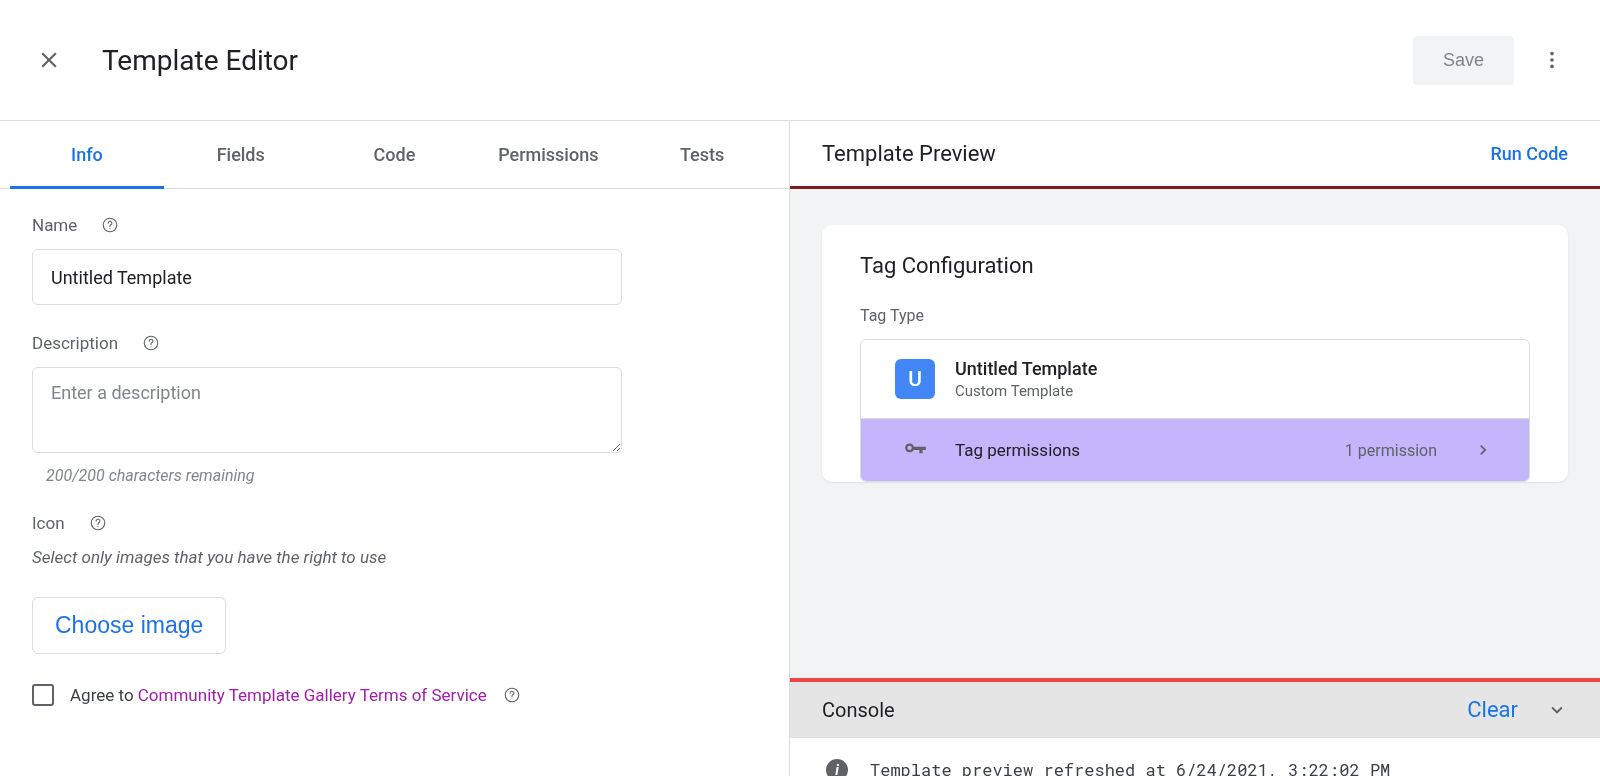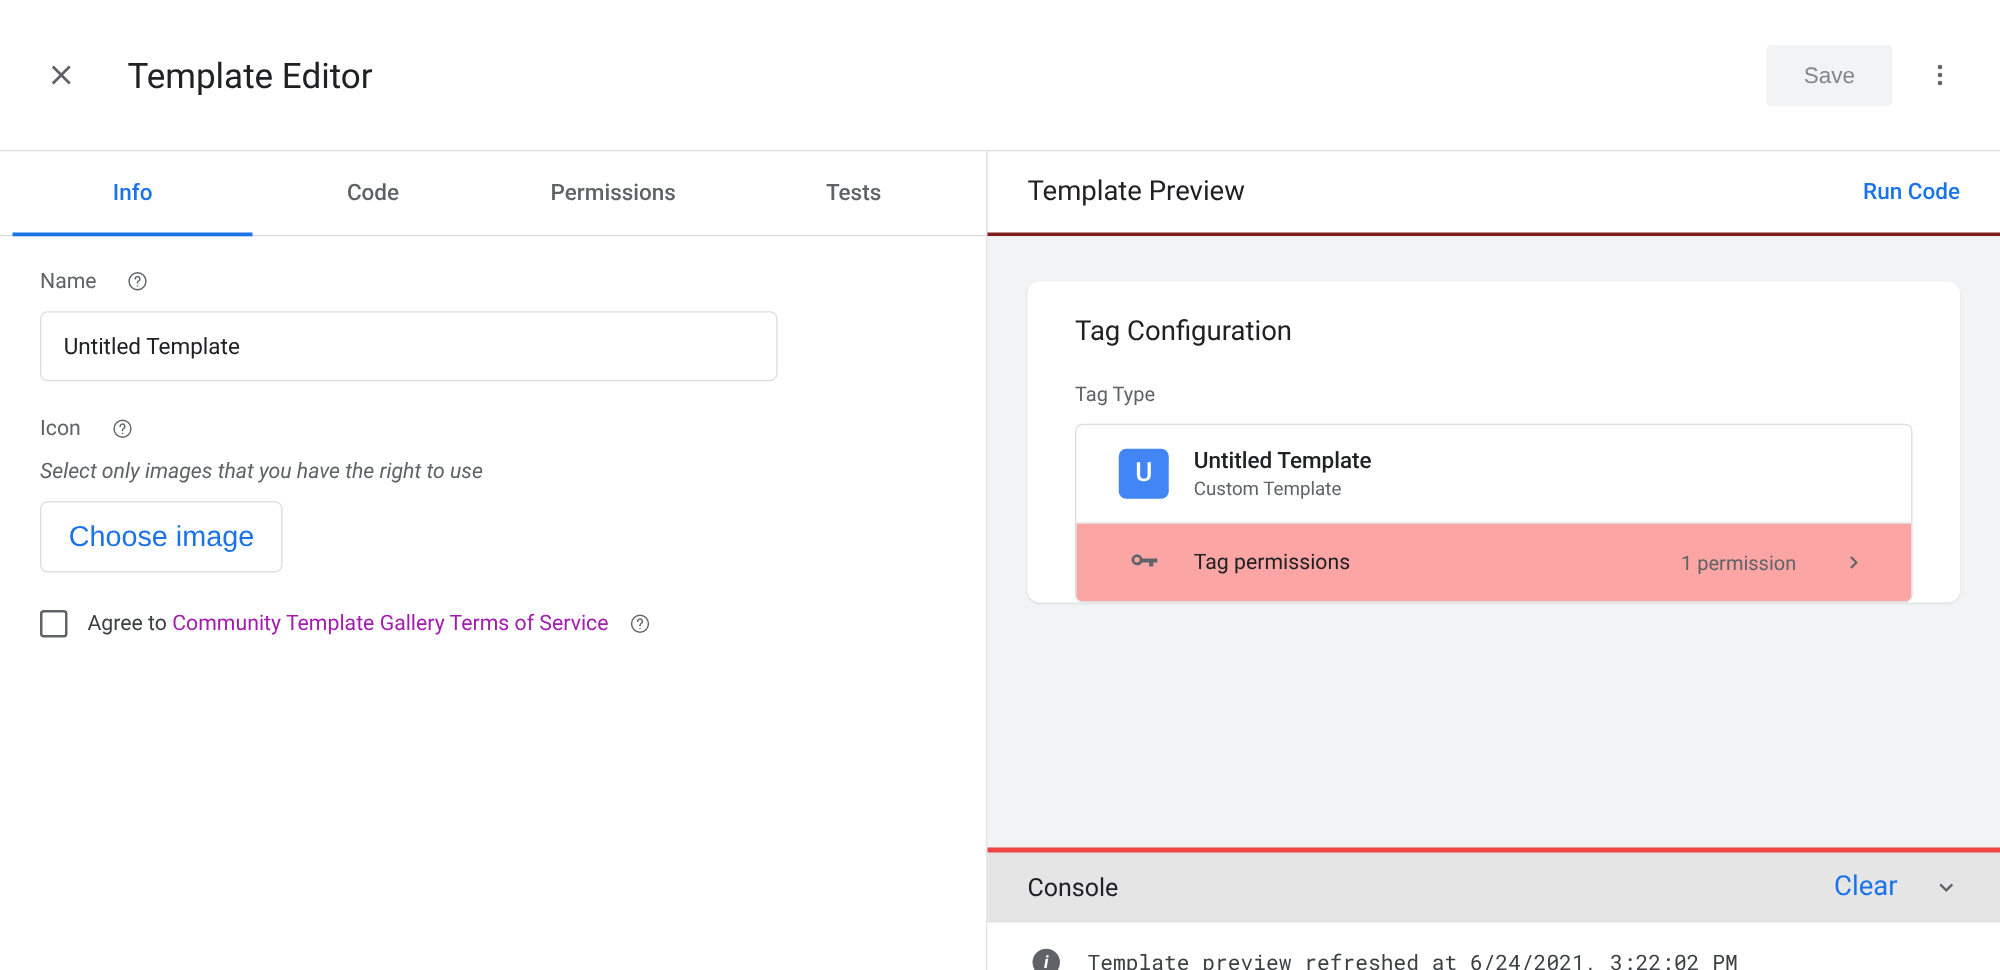--- a/index.html
+++ b/index.html
@@ -133,21 +133,21 @@
     color: #80868b;
     font-size: 16px;
     margin-top: 10px;
     padding-left: 14px;
   }
   .field-group { margin-bottom: 28px; }
   .icon-hint {
     font-style: italic;
     color: #5f6368;
     font-size: 17px;
-    margin-bottom: 14px;
+    margin-bottom: 30px;
   }
   .choose-btn {
     border: 1px solid #dadce0;
     background: #fff;
     color: #1a73e8;
     font-size: 23px;
     font-weight: 500;
     padding: 14px 22px;
     border-radius: 6px;
     cursor: pointer;
@@ -236,21 +236,21 @@
     font-size: 21px;
     font-weight: 500;
   }
   .tag-name { font-size: 18px; color: #202124; font-weight: 500; }
   .tag-sub { font-size: 15px; color: #5f6368; margin-top: 3px; }
   .tag-type-row2 {
     display: flex;
     align-items: center;
     gap: 20px;
     padding: 18px 34px;
-    background: #fca5a5;
+    background: #c4b5fd;
     cursor: pointer;
   }
   .key-icon {
     width: 40px;
     color: #5f6368;
     display: inline-flex; align-items: center; justify-content: center;
   }
   .key-icon svg { width: 26px; height: 26px; }
   .perm-label { font-size: 17px; color: #202124; flex: 1; }
   .perm-count { font-size: 16px; color: #5f6368; }
@@ -311,40 +311,55 @@
         <circle cx="12" cy="12" r="2" fill="currentColor"></circle>
         <circle cx="12" cy="19" r="2" fill="currentColor"></circle>
       </svg>
   </span>
 </div>
 
 <div class="body">
   <div class="left-pane">
     <div class="tabs">
       <div class="tab active">Info</div>
+      <div class="tab">Fields</div>
       <div class="tab">Code</div>
       <div class="tab">Permissions</div>
       <div class="tab">Tests</div>
     </div>
 
     <div class="form-area">
       <div class="field-group">
         <div class="field-label-row">
           <span>Name</span>
           <span class="help-icon">
             <svg viewBox="0 0 24 24">
                 <circle cx="12" cy="12" r="9"></circle>
                 <path d="M9.5 9.5a2.5 2.5 0 1 1 3.5 2.3c-.8.4-1 .9-1 1.7v.5" stroke-linecap="round"></path>
                 <circle cx="12" cy="17" r="0.8" fill="#5f6368" stroke="none"></circle>
               </svg>
           </span>
         </div>
         <input class="text-input" type="text" value="Untitled Template" style="">
       </div>
 
+      <div class="field-group">
+        <div class="field-label-row">
+          <span>Description</span>
+          <span class="help-icon">
+            <svg viewBox="0 0 24 24">
+                <circle cx="12" cy="12" r="9"></circle>
+                <path d="M9.5 9.5a2.5 2.5 0 1 1 3.5 2.3c-.8.4-1 .9-1 1.7v.5" stroke-linecap="round"></path>
+                <circle cx="12" cy="17" r="0.8" fill="#5f6368" stroke="none"></circle>
+              </svg>
+          </span>
+        </div>
+        <textarea class="text-area" placeholder="Enter a description" style=""></textarea>
+        <div class="char-count">200/200 characters remaining</div>
+      </div>
 
       <div class="field-group">
         <div class="field-label-row">
           <span>Icon</span>
           <span class="help-icon">
             <svg viewBox="0 0 24 24">
                 <circle cx="12" cy="12" r="9"></circle>
                 <path d="M9.5 9.5a2.5 2.5 0 1 1 3.5 2.3c-.8.4-1 .9-1 1.7v.5" stroke-linecap="round"></path>
                 <circle cx="12" cy="17" r="0.8" fill="#5f6368" stroke="none"></circle>
               </svg>

